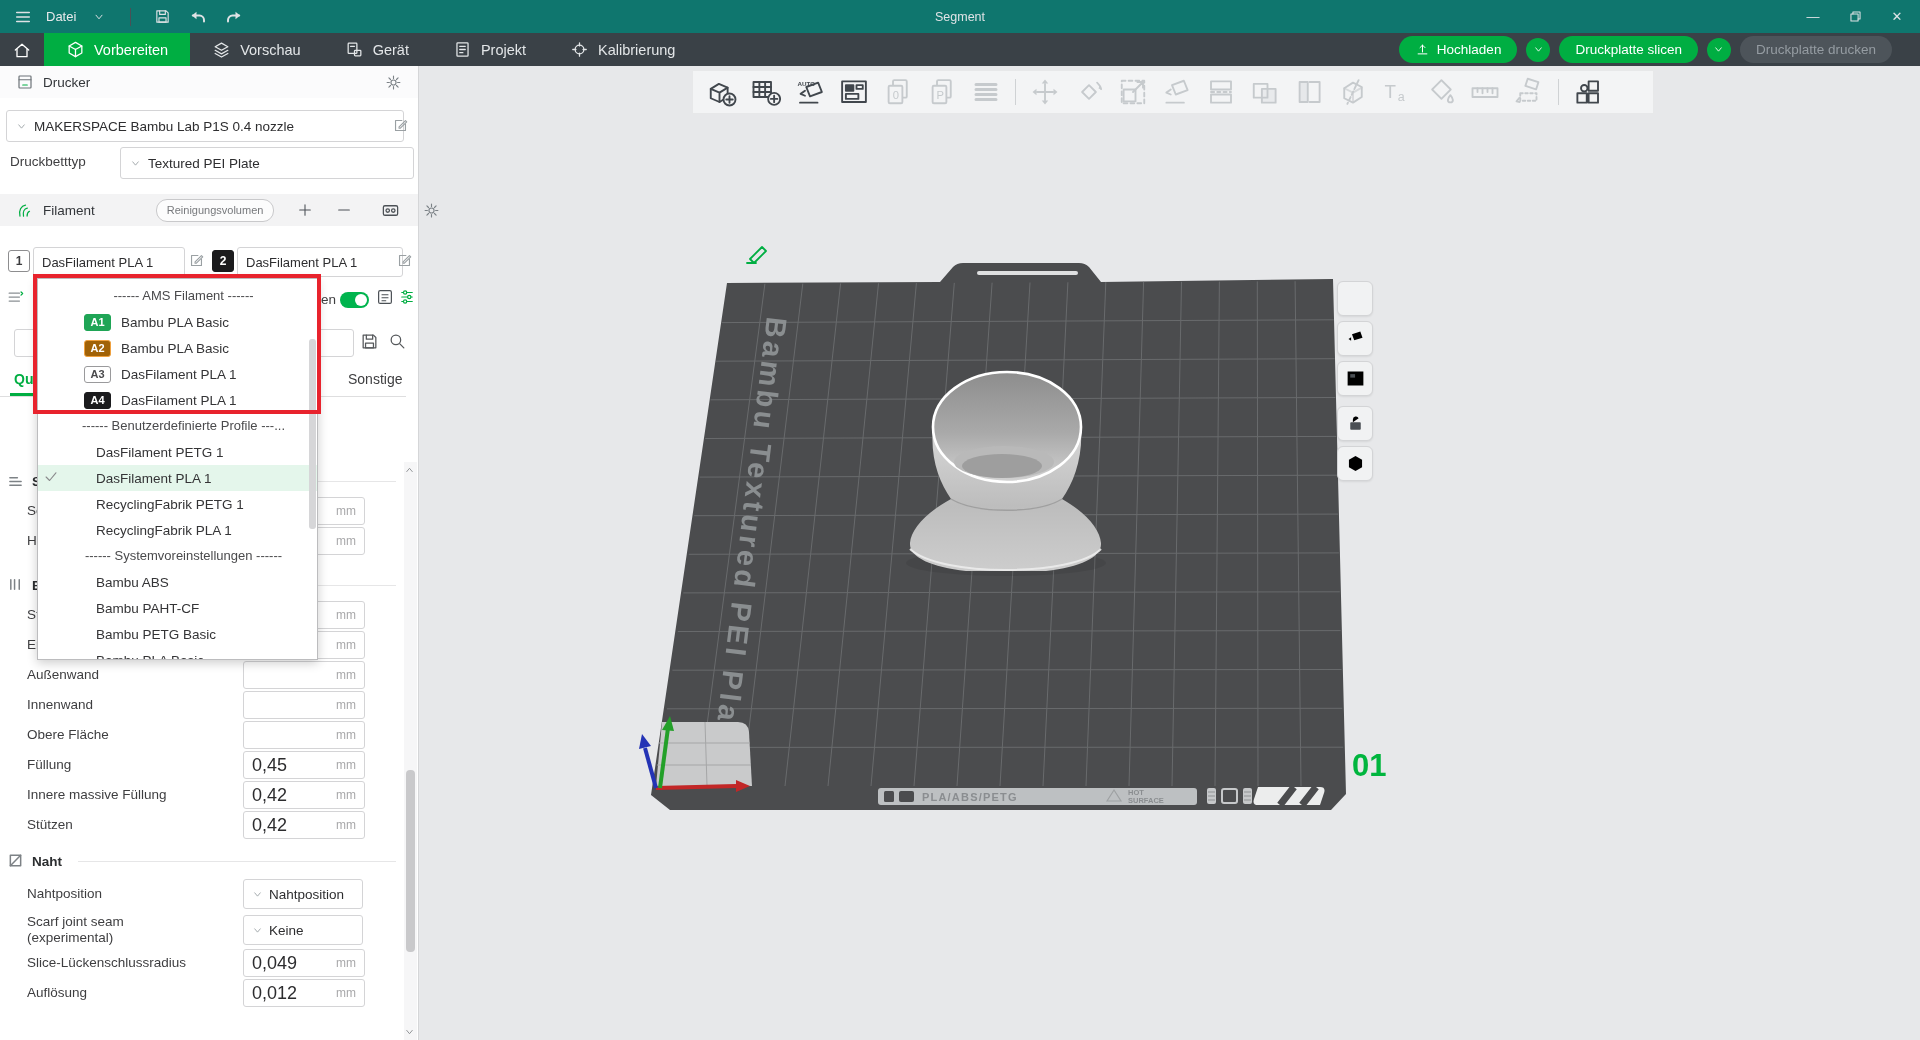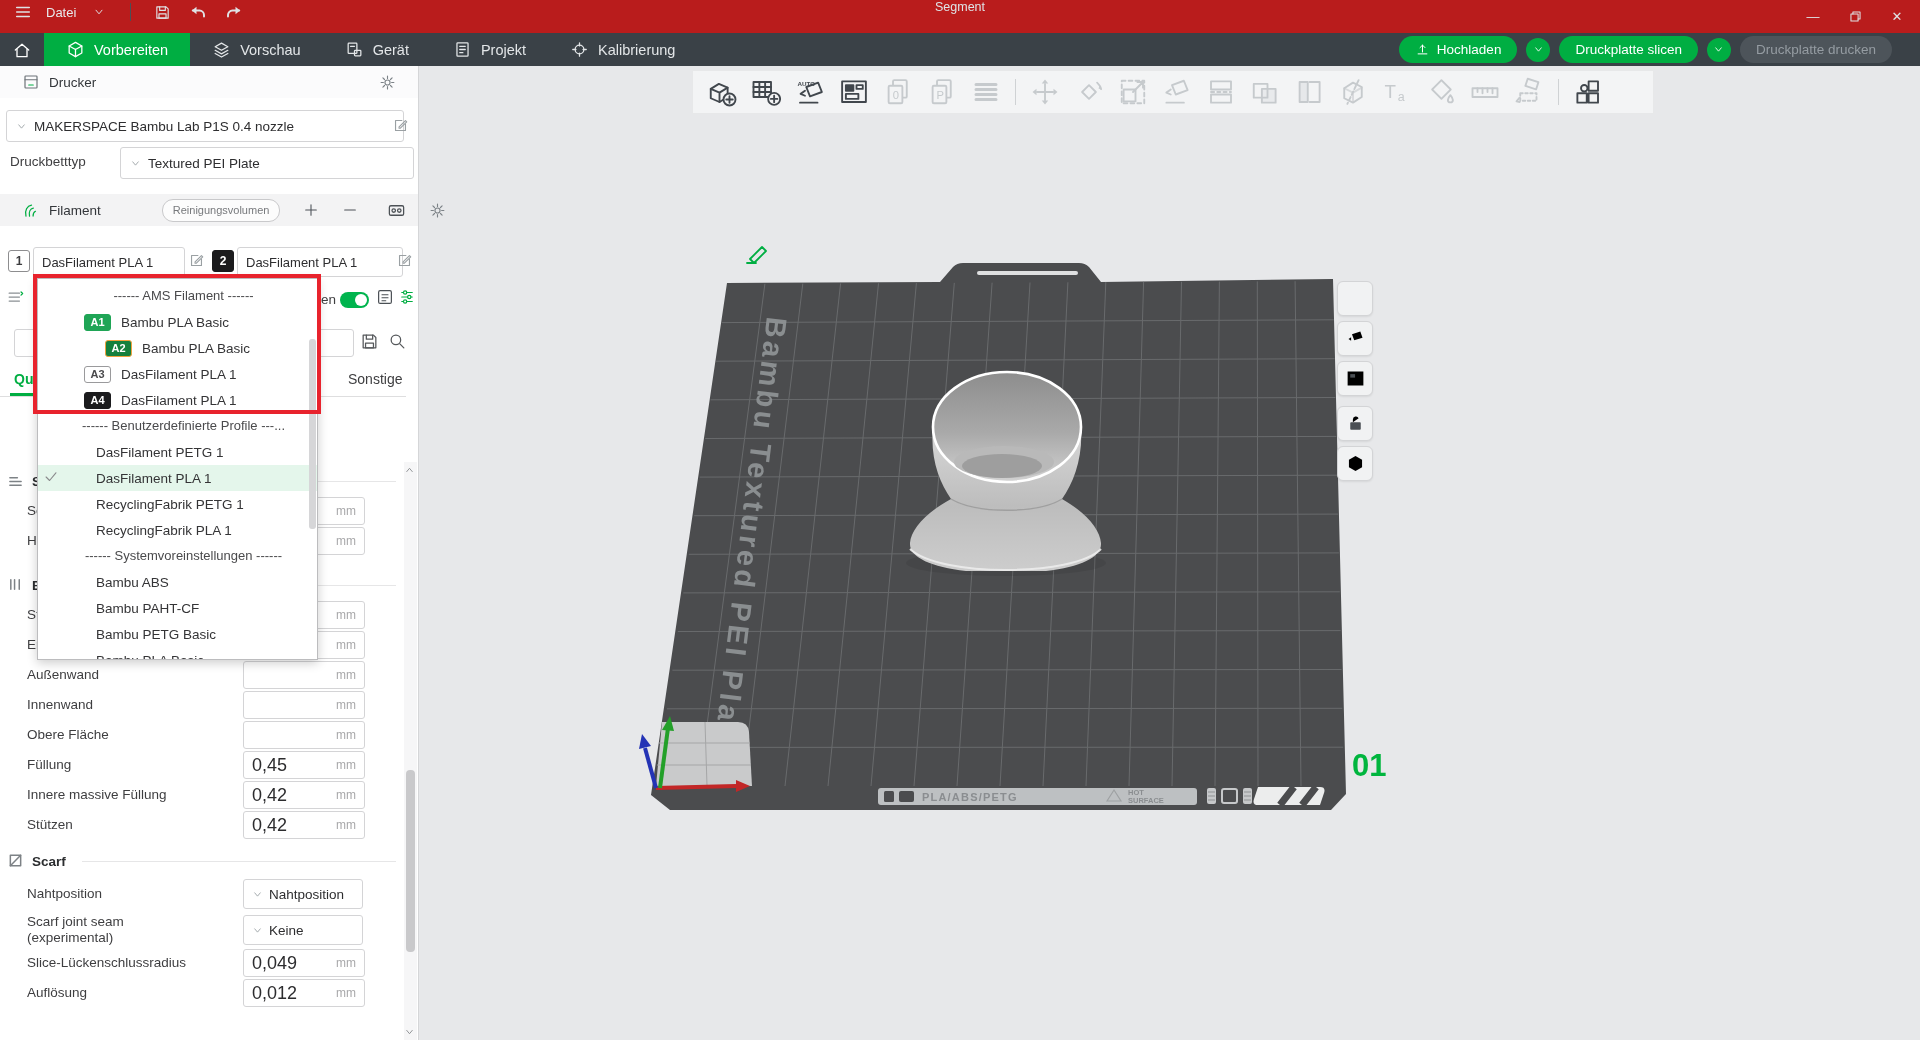--- a/index.html
+++ b/index.html
@@ -1,43 +1,43 @@
 <!DOCTYPE html>
 <html><head>
 <meta charset="utf-8">
 <style>
   html,body{margin:0;padding:0;background:#9a9a9a;}
   .app{position:relative;width:1920px;height:1040px;overflow:hidden;
        font-family:"Liberation Sans","DejaVu Sans",sans-serif;background:#e7e8ea;
        -webkit-font-smoothing:antialiased;}
   .ico svg,.sico svg{stroke:currentColor;fill:none;stroke-width:1.6;stroke-linejoin:round;stroke-linecap:round;display:block}
   
-  .titlebar{position:absolute;left:0;top:0;width:1920px;height:33px;background:#b91c1c;color:#e8eaec;
-            display:flex;align-items:flex-start;z-index:40;}
+  .titlebar{position:absolute;left:0;top:0;width:1920px;height:33px;background:#0f766e;color:#e8eaec;
+            display:flex;align-items:center;z-index:40;}
   .tb-left{display:flex;align-items:center;gap:10px;padding-left:10px;}
   .menu-label{font-size:13px;}
   .tb-divider{width:1px;height:18px;background:#4a5056;margin:0 8px;}
   .tb-btn{width:26px;height:24px;display:flex;align-items:center;justify-content:center;color:#dfe2e5;cursor:pointer;}
   .tb-title{position:absolute;left:0;right:0;text-align:center;font-size:12.5px;color:#dfe3e6;pointer-events:none;}
   .tb-right{position:absolute;right:6px;top:0;height:33px;display:flex;align-items:center;gap:8px;}
   .winbtn{width:34px;height:28px;display:flex;align-items:center;justify-content:center;color:#dfe3e6;font-size:13px;cursor:pointer;}
   
   .tabbar{position:absolute;left:0;top:33px;width:1920px;height:33px;background:#3a4147;display:flex;align-items:stretch;z-index:39;}
   .home-btn{width:44px;display:flex;align-items:center;justify-content:center;color:#fff;cursor:pointer;}
   .navtab{display:flex;align-items:center;gap:9px;padding:0 22px;color:#e3e6e8;font-size:14.5px;cursor:pointer;}
   .navtab.active{background:var(--accent);color:#fff;}
   .navtab .ico{width:19px;height:19px;}
   .nav-actions{position:absolute;right:28px;top:3px;height:27px;display:flex;align-items:center;gap:9px;}
   .pill{height:27px;border-radius:14px;display:flex;align-items:center;gap:7px;padding:0 16px;
         background:var(--accent);color:#fff;font-size:13.5px;cursor:pointer;white-space:nowrap;}
   .pill.disabled{background:#4d545a;color:#959ca2;cursor:default;}
   .mini-chev{width:24px;height:24px;border-radius:12px;background:var(--accent);color:#fff;display:flex;align-items:center;justify-content:center;cursor:pointer;}
   
   .sidebar{position:absolute;left:0;top:66px;width:418px;height:974px;background:#fff;border-right:1px solid #d5d6d8;z-index:5;}
-  .sec-head{display:flex;align-items:center;gap:9px;height:32px;padding:0 22px;background:#f3f3f4;color:#33363a;font-size:13.5px;}
+  .sec-head{display:flex;align-items:center;gap:9px;height:32px;padding:0 16px;background:#f3f3f4;color:#33363a;font-size:13.5px;}
   .sec-head .sico{color:#6d7378;width:18px;height:18px;}
   .gear-right{margin-left:auto;color:#7c8287;width:17px;height:17px;cursor:pointer;}
   .selectbox{display:flex;align-items:center;gap:7px;background:#fff;border:1px solid #d4d4d6;border-radius:3px;
              height:30px;padding:0 9px;font-size:13.5px;color:#2e2e30;cursor:pointer;}
   .selectbox .chev{color:#9aa0a4;width:11px;height:11px;flex:0 0 auto;}
   .row-label{font-size:13.5px;color:#3e3e40;}
   .edit-ic{color:#9aa0a3;width:17px;height:17px;cursor:pointer;}
   .flush-pill{height:21px;border:1px solid #c9c9cb;border-radius:11px;padding:0 10px;display:flex;align-items:center;
               font-size:11px;color:#77797c;background:#fcfcfc;cursor:pointer;}
   .slot-badge{width:20px;height:20px;border-radius:3px;display:flex;align-items:center;justify-content:center;
@@ -455,21 +455,21 @@
             <span class="punit">mm</span>
           </div>
         </div>
         <div class="sec mts">
           <span class="sico ico">
             <svg viewBox="0 0 16 16" width="15" height="15">
               <rect x="2.5" y="2.5" width="11" height="11"></rect>
               <path d="M2.5 13.5L13.5 2.5"></path>
             </svg>
           </span>
-          <span>Scarf</span>
+          <span>Naht</span>
         </div>
         <div class="prow sel">
           <div class="plabel" style="">Nahtposition</div>
           <div class="psel" style="">
             <span class="chev ico">
               <svg viewBox="0 0 20 20" width="11" height="11">
                 <path d="M5 7l5 6 5-6"></path>
               </svg>
             </span>
             <span>Nahtposition</span>
@@ -518,21 +518,21 @@
   </div>
 
   <div class="dropdown">
     <div class="dd-pad" id="dd-list">
         <div class="dd-head">------ AMS Filament ------</div>
         <div class="dd-item badge">
           <span class="dd-badge" style="background: rgb(31, 165, 86); color: rgb(255, 255, 255); border: 1px solid rgb(31, 165, 86);">A1</span>
           <span>Bambu PLA Basic</span>
         </div>
         <div class="dd-item badge">
-          <span class="dd-badge" style="background: #15803d; color: rgb(255, 255, 255); border: 1px solid rgb(240, 161, 62); margin-left: 21px;">A2</span>
+          <span class="dd-badge" style="background: #a16207; color: rgb(255, 255, 255); border: 1px solid rgb(240, 161, 62);">A2</span>
           <span>Bambu PLA Basic</span>
         </div>
         <div class="dd-item badge">
           <span class="dd-badge" style="background: rgb(255, 255, 255); color: rgb(74, 74, 76); border: 1px solid rgb(154, 154, 156);">A3</span>
           <span>DasFilament PLA 1</span>
         </div>
         <div class="dd-item badge">
           <span class="dd-badge" style="background: rgb(27, 27, 29); color: rgb(255, 255, 255); border: 1px solid rgb(27, 27, 29);">A4</span>
           <span>DasFilament PLA 1</span>
         </div>

